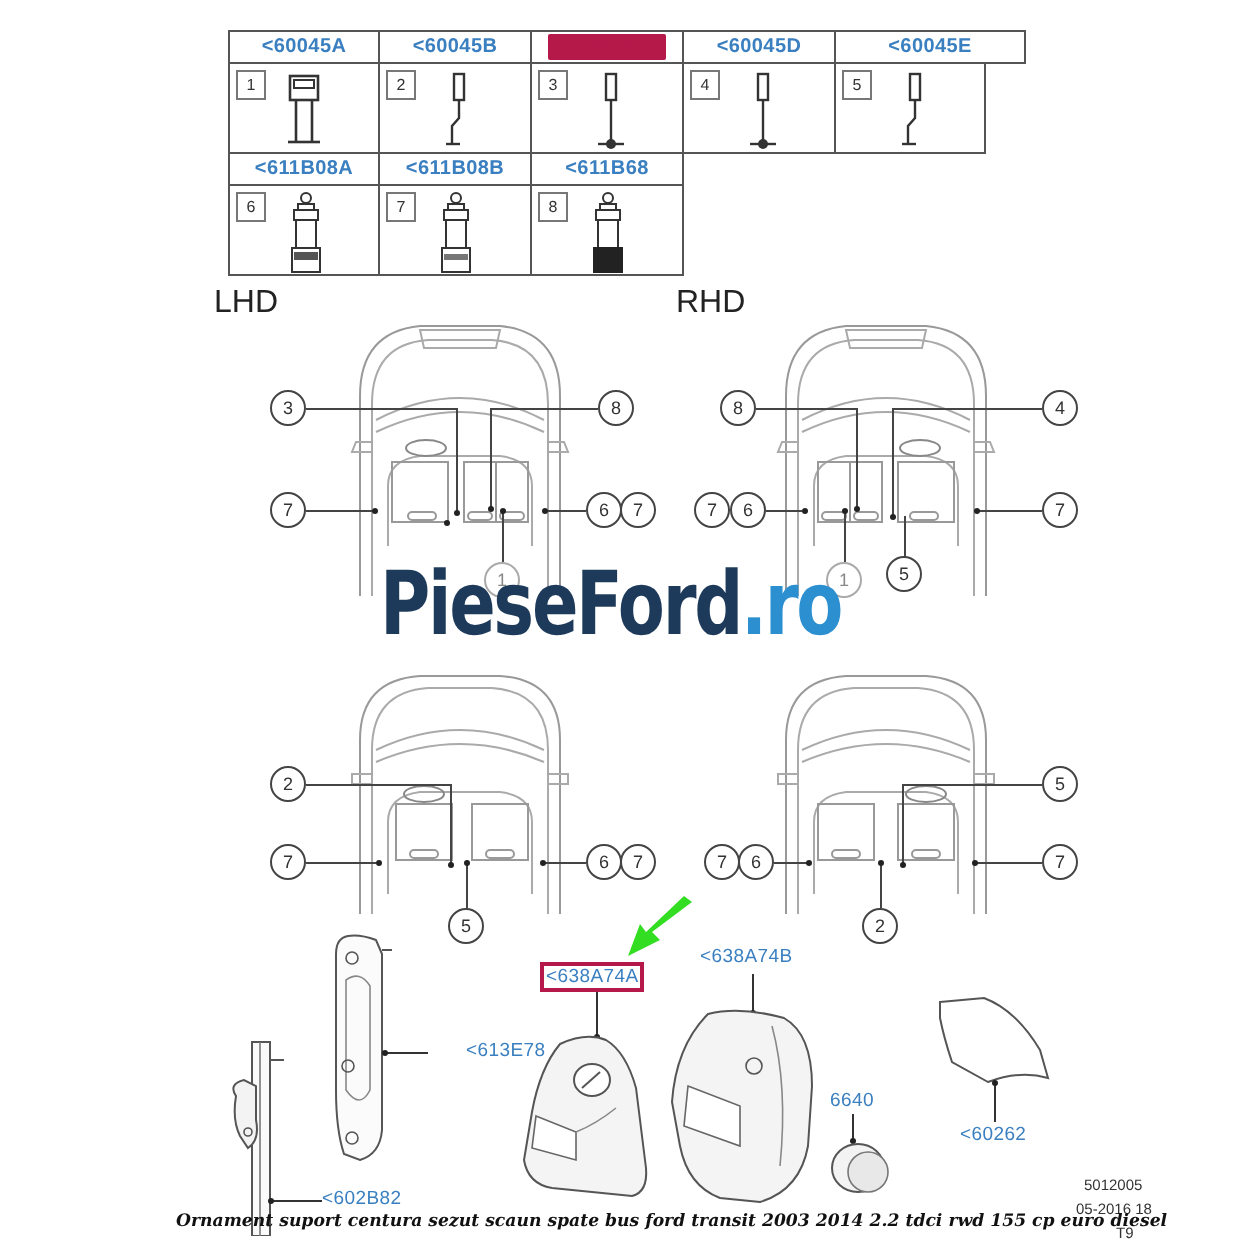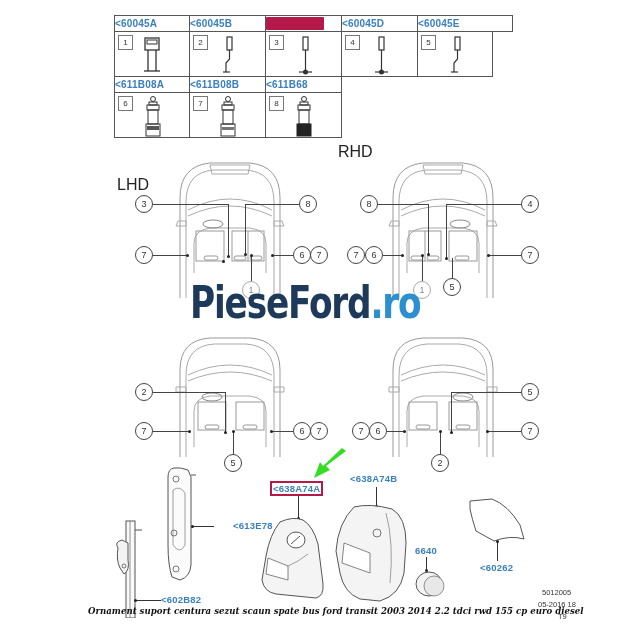--- a/index.html
+++ b/index.html
@@ -1,28 +1,28 @@
 <!DOCTYPE html>
 <html><head>
 <meta charset="utf-8">
 <style>
   html, body { margin: 0; padding: 0; }
   body { width: 626px; height: 626px; background: #ffffff; position: relative; overflow: hidden; font-family: "Liberation Sans", sans-serif; }
   .abs { position: absolute; }
   .cell { position: absolute; border: 1px solid #555; box-sizing: border-box; background: #fff; }
-  .hdr { position: absolute; height: 17px; border: 1px solid #555; box-sizing: border-box; font-size: 10px; color: #3a7fc0; line-height: 15px; font-weight: bold; letter-spacing: 0.2px; }
+  .hdr { position: absolute; height: 17px; border: 1px solid #555; box-sizing: border-box; font-size: 10px; color: #3a7fc0; text-align: center; line-height: 15px; font-weight: bold; letter-spacing: 0.2px; }
   .hdr.sel span { background: #b5194a; color: #b5194a; padding: 1px 8px; border-radius: 1px; }
   .num { position: absolute; left: 3px; top: 3px; width: 13px; height: 13px; border: 1px solid #777; font-size: 8px; line-height: 13px; text-align: center; color: #333; background: #fff; }
   .side-label { font-size: 16px; color: #222; }
   .callout { position: absolute; width: 16px; height: 16px; border: 1px solid #444; border-radius: 50%; font-size: 9px; line-height: 16px; text-align: center; color: #333; background: #fff; box-sizing: content-box; }
   .callout.faint { border-color: #aaa; color: #888; }
   .hline { position: absolute; height: 1px; background: #444; }
   .vline { position: absolute; width: 1px; background: #444; }
   .dot { position: absolute; width: 3px; height: 3px; background: #222; border-radius: 50%; }
-  .partlabel { position: absolute; font-size: 9.5px; color: #3a7fc0; font-weight: bold; letter-spacing: 0.2px; }
+  .partlabel { position: absolute; font-size: 9.5px; color: #3a7fc0; font-weight: normal; letter-spacing: 0.2px; }
   .partlabel.sel { border: 2px solid #b5194a; padding: 0 1px; background: #fff; }
   .watermark { position: absolute; left: 190px; top: 281px; font-family: "DejaVu Sans", sans-serif; font-weight: bold; font-size: 44px; letter-spacing: -1.5px; transform: scaleX(0.78); transform-origin: left top; line-height: 1; }
   .watermark .a { color: #1e3a5a; }
   .watermark .b { color: #2b8fd0; }
   .caption { position: absolute; left: 88px; top: 606px; font-family: "DejaVu Serif", serif; font-style: italic; font-weight: bold; font-size: 8.6px; color: #111; white-space: nowrap; }
   .stamp { position: absolute; font-size: 7.5px; color: #333; text-align: center; margin-left: 44px; }
 </style>
 </head>
 <body>
 
@@ -110,21 +110,21 @@
     <svg class="abs" style="left:26px;top:2px;" width="24" height="44">
       <circle cx="12" cy="4" r="2.5" fill="none" stroke="#333" stroke-width="1"></circle>
       <rect x="8" y="7" width="8" height="3" fill="none" stroke="#333" stroke-width="1"></rect>
       <rect x="6" y="10" width="12" height="5" fill="none" stroke="#333" stroke-width="1"></rect>
       <rect x="7" y="15" width="10" height="14" fill="none" stroke="#333" stroke-width="1"></rect>
       <rect x="5" y="29" width="14" height="12" fill="#222" stroke="#222" stroke-width="1"></rect>
     </svg>
   </div>
 </div>
 
-<div class="abs side-label" style="left:117px;top:143px;margin-top:33px;">LHD</div>
+<div class="abs side-label" style="left:107px;top:143px;">LHD</div>
 <div class="abs side-label" style="left:338px;top:143px;">RHD</div>
 
 <svg class="abs" style="left:170px;top:158px;" width="120" height="140">
   <path d="M10 140 V40 Q10 8 40 5 H80 Q110 8 110 40 V140" fill="none" stroke="#999" stroke-width="1"></path>
   <path d="M16 140 V44 Q16 14 44 12 H76 Q104 14 104 44 V140" fill="none" stroke="#aaa" stroke-width="1"></path>
   <path d="M40 7 H80 L78 16 H42 Z" fill="none" stroke="#aaa" stroke-width="1"></path>
   <path d="M18 52 Q60 30 102 52" fill="none" stroke="#aaa" stroke-width="1"></path>
   <path d="M18 58 Q60 38 102 58" fill="none" stroke="#aaa" stroke-width="1"></path>
   <path d="M8 63 H16 V68 H6 Z" fill="none" stroke="#aaa" stroke-width="1"></path>
   <path d="M104 63 H112 L114 68 H104 Z" fill="none" stroke="#aaa" stroke-width="1"></path>

